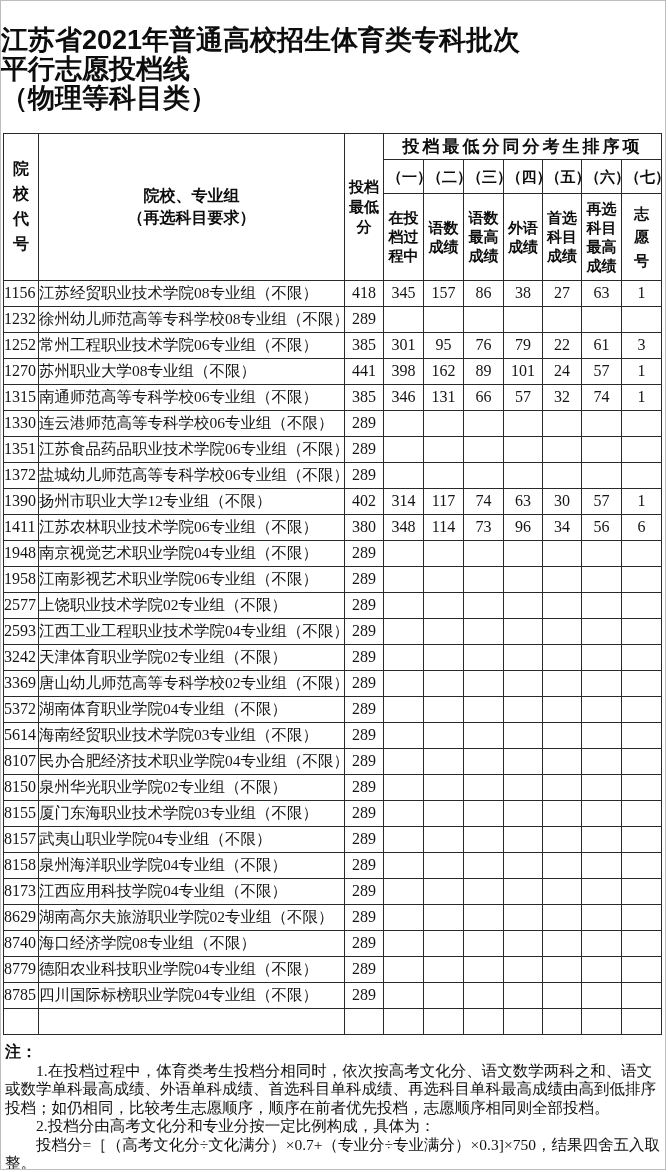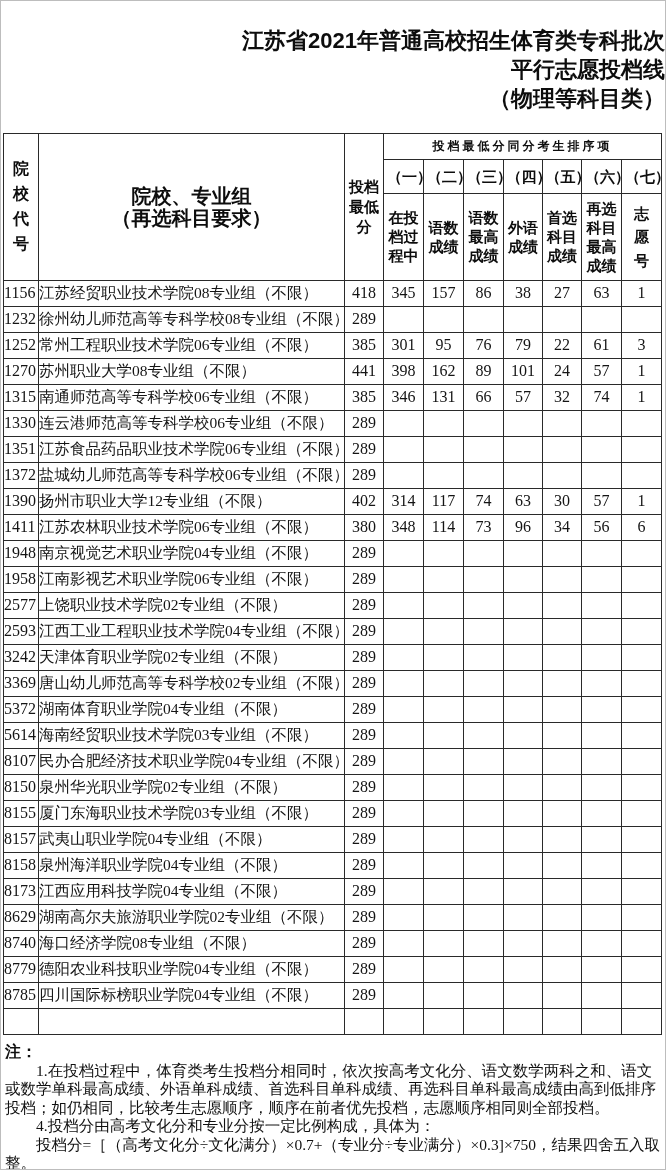--- a/index.html
+++ b/index.html
@@ -3,37 +3,37 @@
 <meta charset="utf-8">
 <style>
   html,body{margin:0;padding:0;background:#ffffff;}
   body{width:668px;}
   .page{
     width:666px;height:1170px;border:1px solid #bdbdbd;background:#ffffff;
     color:#1a1a1a;overflow:hidden;box-sizing:border-box;
     font-family:"Liberation Serif",serif;
   }
   .title{
-    margin-top:25px;text-align:right;
+    margin-top:25px;text-align:left;
     font-family:"Liberation Sans",sans-serif;font-weight:700;
-    font-size:22px;line-height:29px;color:#0d0d0d;
+    font-size:27px;line-height:29px;color:#0d0d0d;
   }
   .title span{display:block;}
   table{
     border-collapse:collapse;table-layout:fixed;
     margin:20px 0 0 2px;width:658px;
   }
   th,td{border:1px solid #2a2a2a;padding:0;overflow:hidden;box-sizing:border-box;}
   thead th{font-family:"Liberation Sans",sans-serif;font-weight:700;color:#0d0d0d;background:#fff;}
   .h1{height:26px;}
-  .group-h{font-size:12px;letter-spacing:3px;}
+  .group-h{font-size:17px;letter-spacing:3px;}
   .h2 th{height:34px;font-size:15px;line-height:16px;font-weight:700;}
   .h3 th{height:84px;font-size:15px;line-height:19px;font-weight:700;}
   .code-h{font-size:16px;}
-  .school-h{font-size:20px;line-height:22px;margin-left:36px;}
+  .school-h{font-size:16px;line-height:22px;margin-left:36px;}
   .school-h span{display:block;text-align:center;}
   .min-h{font-size:15px;line-height:20px;}
   .w1{width:1em;margin:8px auto;word-break:break-all;line-height:1.55;}
   .w2{width:2em;margin:0 auto;word-break:break-all;}
   .wnum{width:2.2em;margin:0 auto;word-break:break-all;}
   tbody td{height:26px;font-family:"Liberation Serif",serif;font-size:16px;color:#141414;}
   .code-cell{text-align:left;font-size:16px;}
   .name-cell{text-align:left;padding-left:0;font-size:15.5px;white-space:nowrap;}
   .num-cell{text-align:center;}
   .empty-row td{height:26px;}
@@ -477,17 +477,17 @@
           <td class="num-cell"></td>
           <td class="num-cell"></td>
           <td class="num-cell"></td>
         </tr>
       </tbody>
   </table>
 
   <div class="notes">
     <div class="note-label">注：</div>
     <p>1.在投档过程中，体育类考生投档分相同时，依次按高考文化分、语文数学两科之和、语文或数学单科最高成绩、外语单科成绩、首选科目单科成绩、再选科目单科最高成绩由高到低排序投档；如仍相同，比较考生志愿顺序，顺序在前者优先投档，志愿顺序相同则全部投档。</p>
-    <p>4.投档分由高考文化分和专业分按一定比例构成，具体为：</p>
+    <p>2.投档分由高考文化分和专业分按一定比例构成，具体为：</p>
     <p>投档分=［（高考文化分÷文化满分）×0.7+（专业分÷专业满分）×0.3]×750，结果四舍五入取整。</p>
   </div>
 
 </div>
 
 </body></html>

